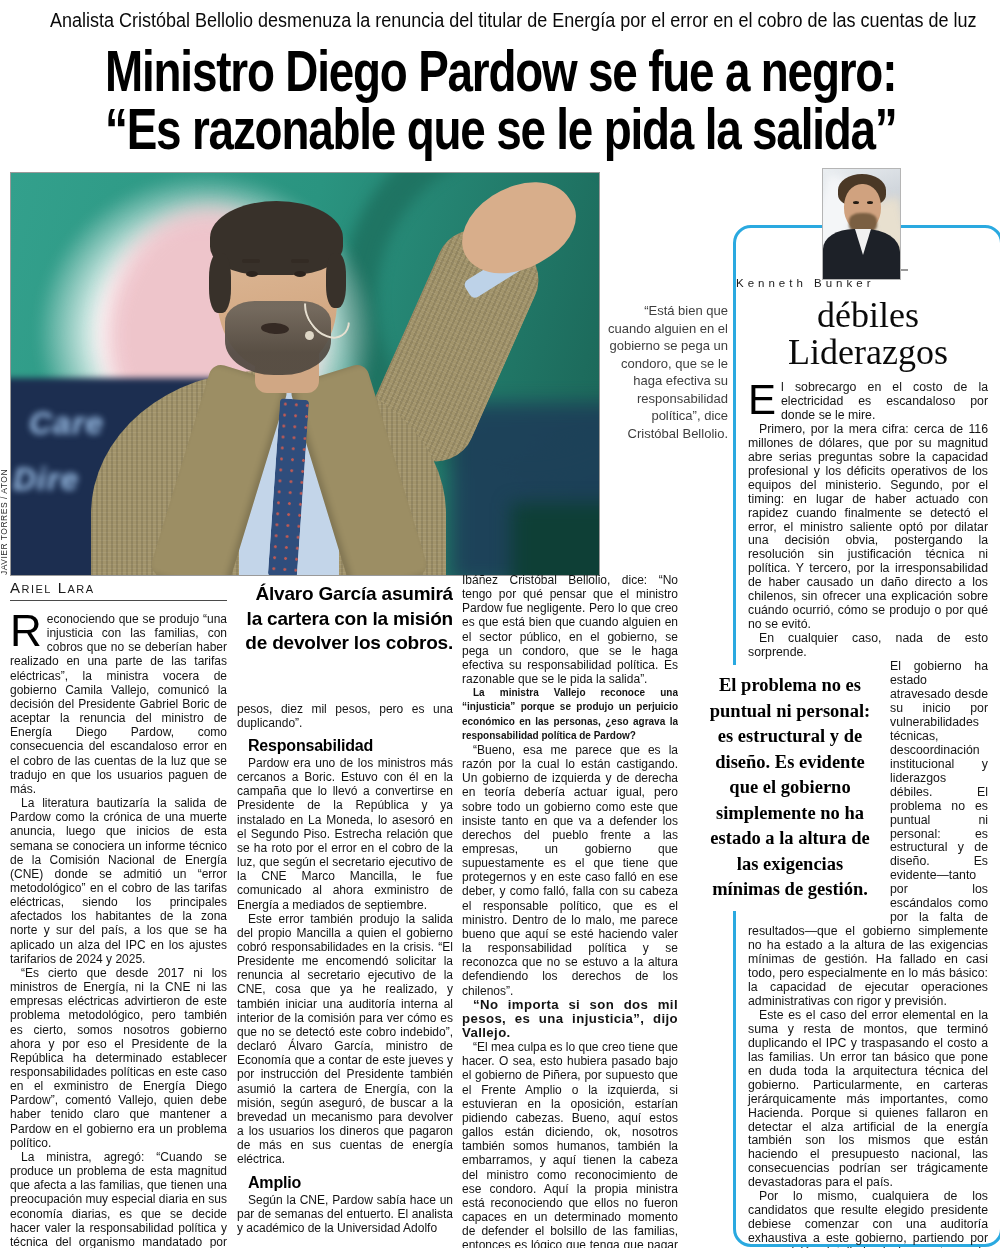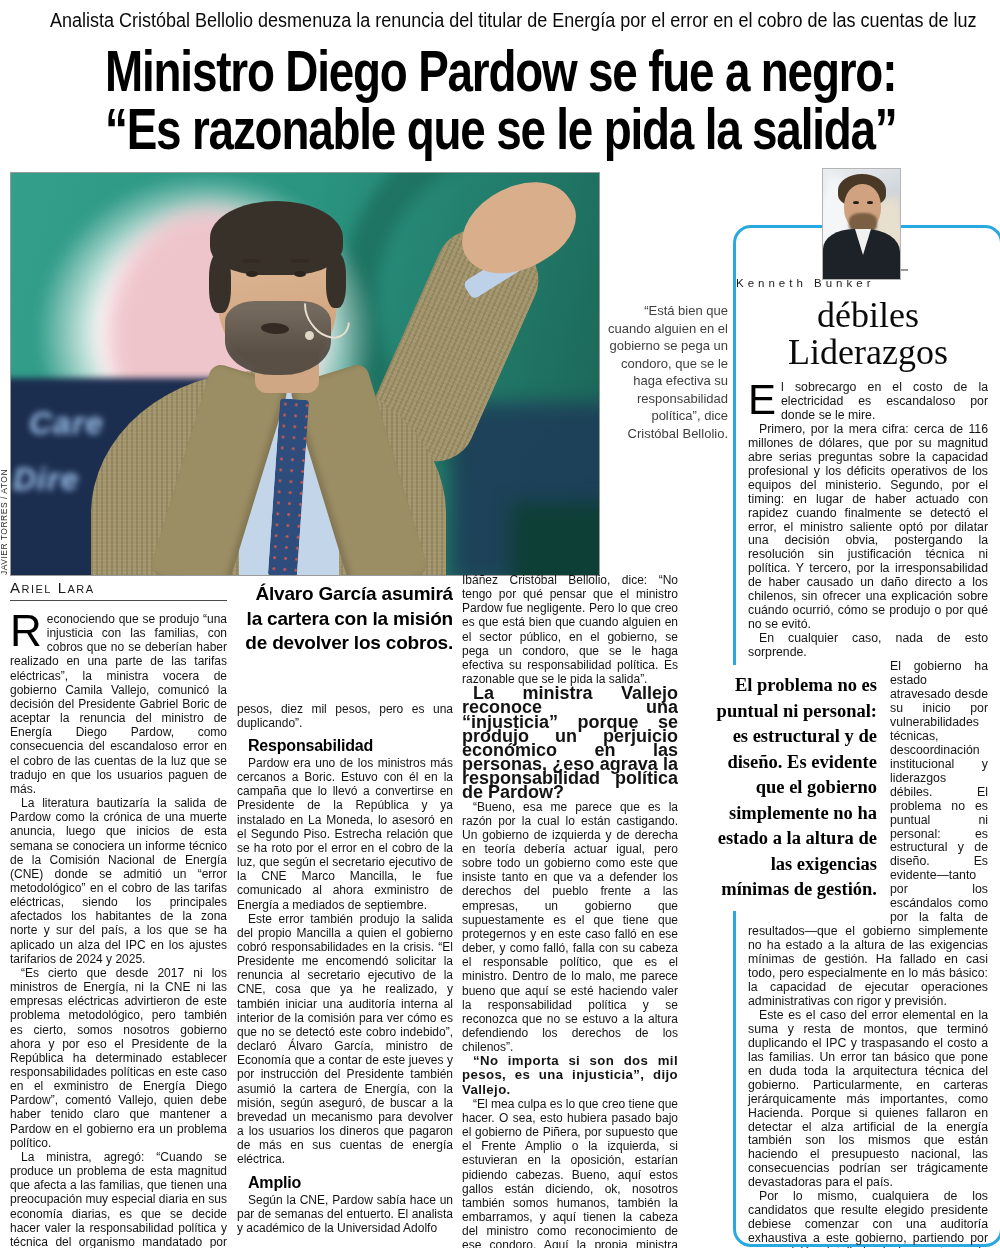--- a/index.html
+++ b/index.html
@@ -105,21 +105,21 @@
   .col p { margin:0; text-indent:11px; }
   .col p.ni { text-indent:0; }
   .col1 { left:10px;  top:612px; height:636px; overflow:hidden; }
   .col2 { left:237px; top:582px; height:666px; width:216px; overflow:hidden; }
   .col3 { left:462px; top:573px; height:675px; width:216px; overflow:hidden; }
   .dropcap { float:left; font-size:44px; line-height:36px; padding:1px 5px 0 0; color:#000; }
   .intro-bold { font-size:19px; line-height:24.5px; font-weight:700; text-align:right;
     text-indent:0 !important; margin:0 0 46px 0 !important; color:#000; letter-spacing:-0.2px; }
   .subhead { font-size:16px; font-weight:700; text-align:left; text-indent:11px;
     margin:9px 0 3px 0; color:#000; letter-spacing:-0.2px; }
-  .q-bold { font-weight:700; font-size:18px; }
+  .q-bold { font-weight:700; font-size:10px; }
   .q-wide { font-weight:700; font-size:13.2px; letter-spacing:.4px; word-spacing:2px; }
   
   .bunker-photo { position:absolute; left:822px; top:168px; width:77px; height:110px;
     border:1px solid #b5b5b5; overflow:hidden;
     background:linear-gradient(160deg,#e9edf0 0%,#c9cfd6 45%,#9aa4ad 100%); z-index:3; }
   .bk { position:absolute; }
   .bk-streak1 { left:-10px; top:8px; width:40px; height:90px; background:#f4f6f8;
     transform:rotate(18deg); filter:blur(4px); }
   .bk-streak2 { left:52px; top:30px; width:34px; height:80px; background:#e8e0cf;
     transform:rotate(-14deg); filter:blur(4px); }
@@ -143,21 +143,21 @@
   .oped-title { font-family:"Liberation Serif", serif; font-weight:400; color:#0a0a0a;
     font-size:36px; line-height:37px; text-align:center; margin:8px 0 10px 0; }
   .oped-body { font-size:12.3px; line-height:13.95px; text-align:justify; color:#141414;
     padding:0 12px; }
   .oped-body p { margin:0; text-indent:11px; }
   .oped-body p.ni { text-indent:0; }
   .oped-dropcap { float:left; font-size:42px; line-height:34px; padding:2px 5px 0 0; color:#000; }
   .oped-pull {
     float:left; width:174px; margin:5px 9px 3px -47px; padding:8px 4px 8px 2px;
     background:#fff; font-family:"Liberation Serif", serif; font-weight:700;
-    font-size:18.5px; line-height:25.5px; text-align:right; color:#000;
+    font-size:18.5px; line-height:25.5px; text-align:center; color:#000;
   }
 </style>
 </head>
 <body>
 
 <div class="page">
 
   <div class="kicker">Analista Cristóbal Bellolio desmenuza la renuncia del titular de Energía por el error en el cobro de las cuentas de luz</div>
 
   <div class="headline">

